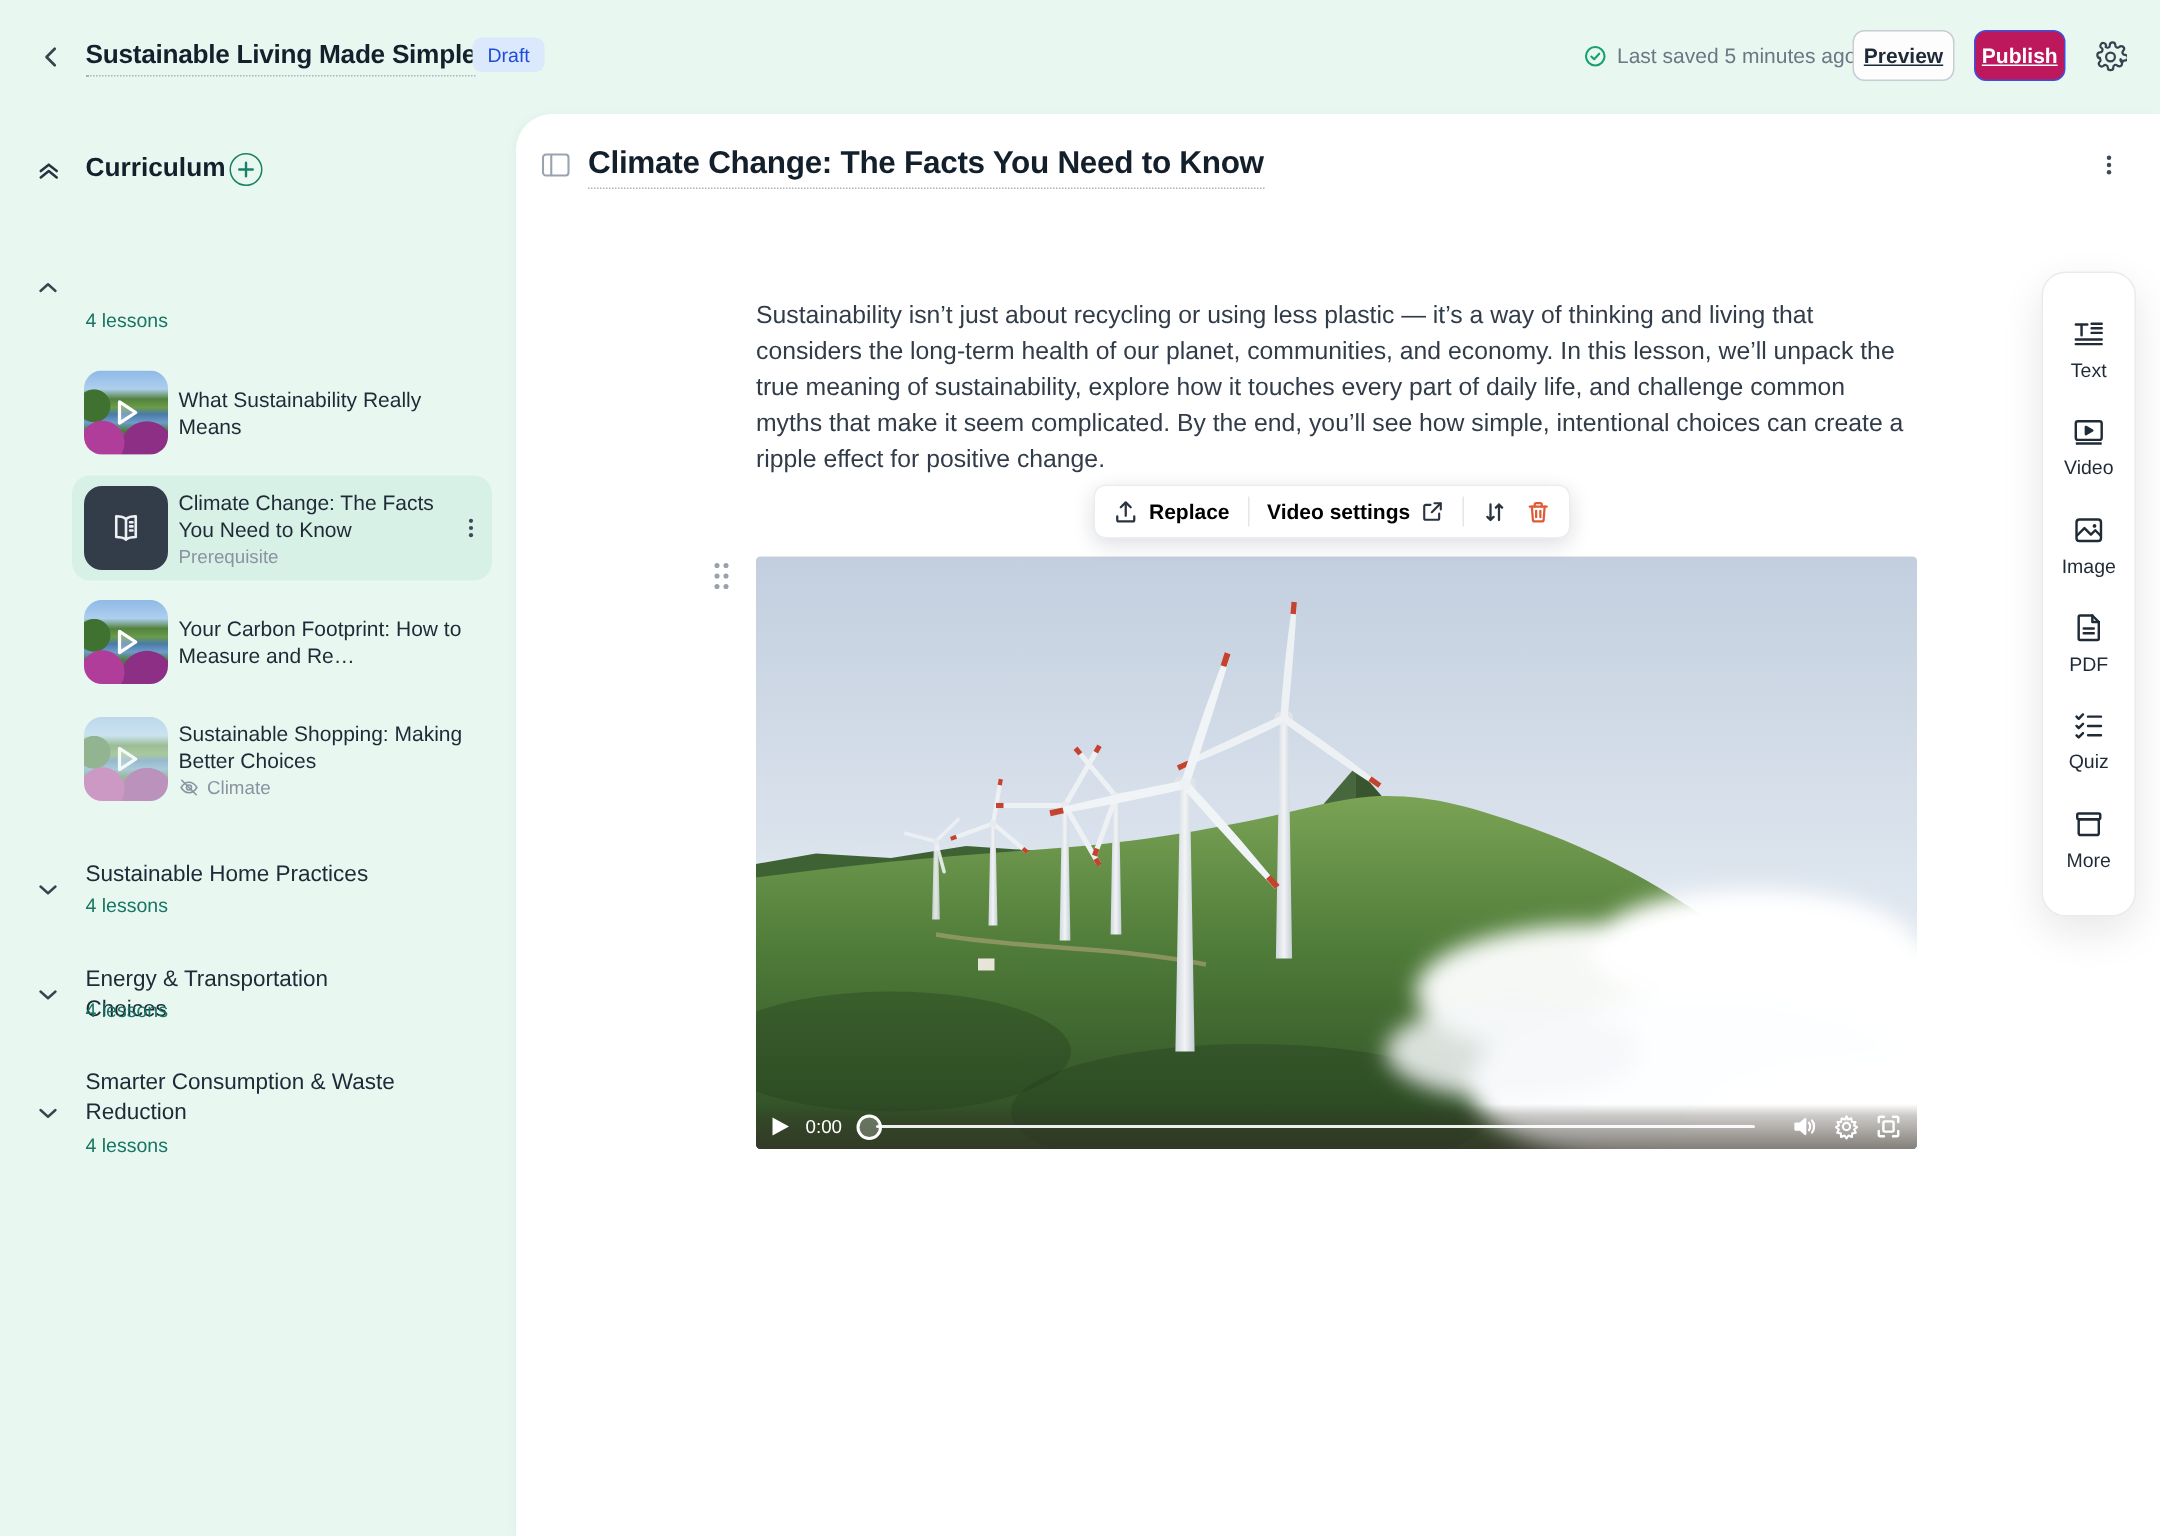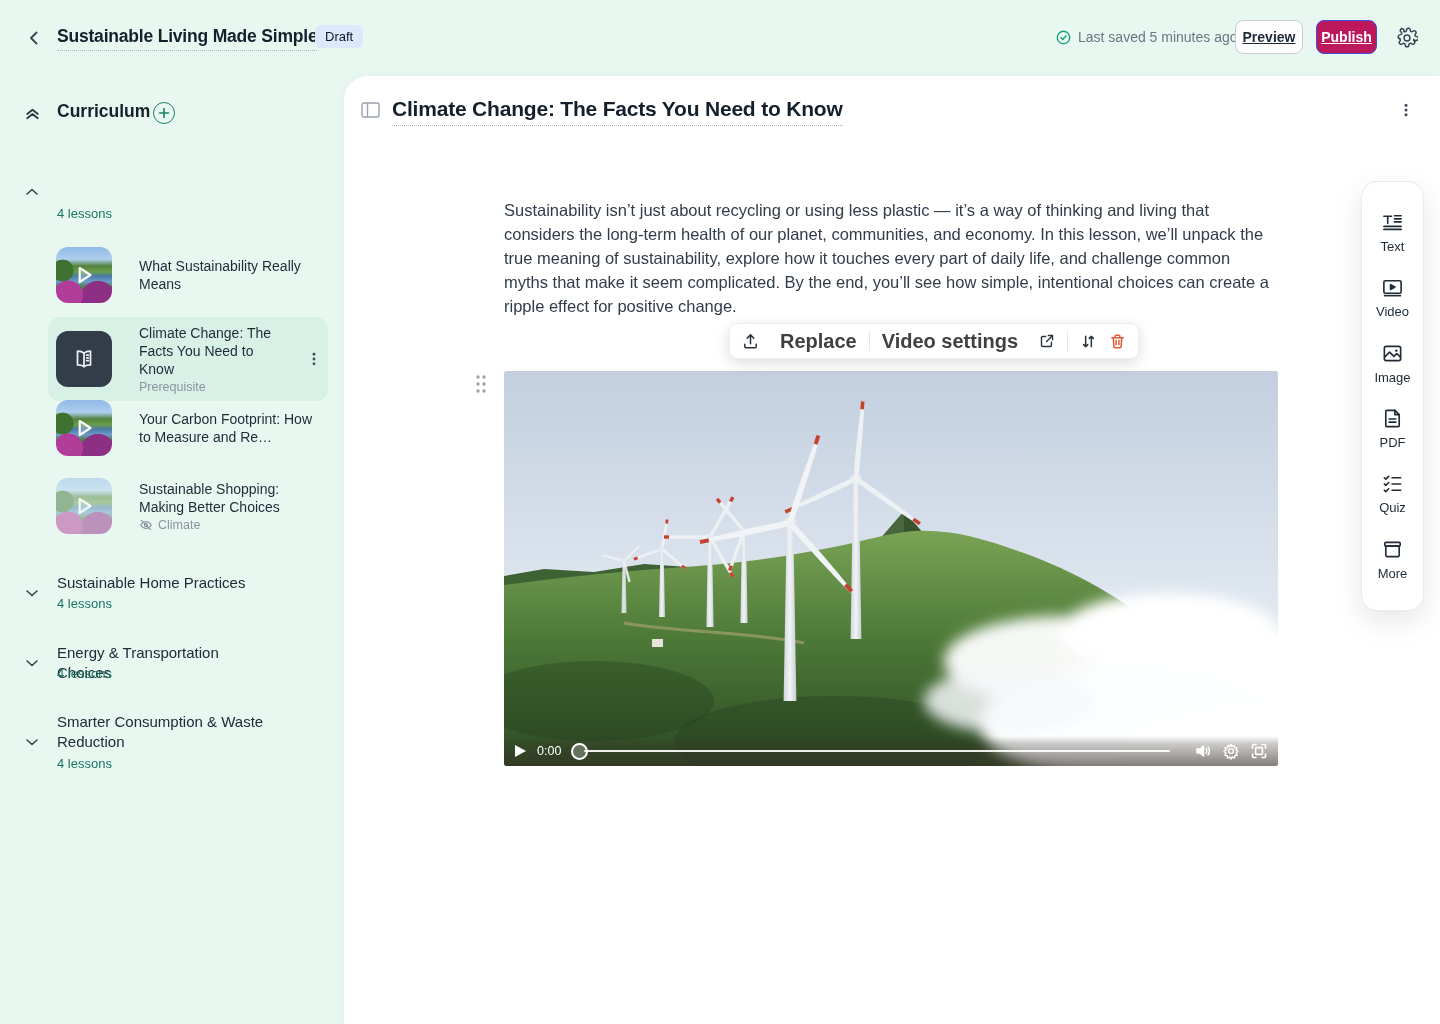--- a/index.html
+++ b/index.html
@@ -9,36 +9,36 @@
     background:#e8f8f1;
     color:#1c2733;
     position:relative;
   }
   svg { display:block; }
 
   
   .topbar { position:absolute; left:0; top:0; width:1440px; height:76px; display:flex; align-items:center; }
   .back-btn { position:absolute; left:24px; top:28px; width:20px; height:20px; cursor:pointer; color:#39434f; }
   .course-title { position:absolute; left:57px; top:26px; font-size:17.5px; font-weight:700; color:#15202d; letter-spacing:-.2px; border-bottom:1.5px dotted #aab3bc; padding-bottom:3px; cursor:text; }
-  .badge-draft { position:absolute; left:315px; top:25px; background:#dce8fb; color:#0f172a; font-size:13px; font-weight:500; padding:4px 10px; border-radius:6px; }
+  .badge-draft { position:absolute; left:315px; top:25px; background:#dce8fb; color:#1d4ed8; font-size:13px; font-weight:500; padding:4px 10px; border-radius:6px; }
   .save-status { position:absolute; left:1056px; top:29px; display:flex; align-items:center; gap:7px; color:#6d7683; font-size:14px; }
   .btn { border-radius:8px; font-size:14px; font-weight:600; display:flex; align-items:center; justify-content:center; cursor:pointer;text-decoration:underline; }
   .btn-preview { position:absolute; left:1235px; top:20px; width:68px; height:34px; background:#fdfdfd; border:1px solid #c8cdd4; color:#1f2a37; }
   .btn-publish { position:absolute; left:1316px; top:20px; width:61px; height:34px; background:#be185d; border:1px solid #3b4fe0; color:#fff; }
   .gear-btn { position:absolute; left:1396px; top:27px; width:22px; height:22px; color:#39434f; cursor:pointer; }
 
   
   .sidebar { position:absolute; left:0; top:76px; width:344px; height:948px; }
   .collapse-all { position:absolute; left:24px; top:29px; width:17px; height:17px; color:#2a3440; cursor:pointer; }
   .curriculum-title { position:absolute; left:57px; top:25px; font-size:17.5px; font-weight:700; color:#15202d; }
   .add-section { position:absolute; left:153px; top:26px; width:22px; height:22px; border:1.4px solid #1c8066; border-radius:50%; color:#1c8066; display:flex; align-items:center; justify-content:center; cursor:pointer; }
   .sec-chevron { position:absolute; width:16px; height:16px; color:#3a4450; cursor:pointer; }
   .sec-title { position:absolute; left:57px; width:210px; font-size:15px; font-weight:500; color:#202b38; line-height:20px; cursor:pointer; }
   .sec-count { position:absolute; left:57px; font-size:13px; color:#177561; }
-  .lesson-row { position:absolute; left:48px; width:280px; display:flex; align-items:center; gap:27px; padding:7px 6px 7px 8px; border-radius:12px; cursor:pointer; }
+  .lesson-row { position:absolute; left:48px; width:280px; display:flex; align-items:center; gap:7px; padding:7px 6px 7px 8px; border-radius:12px; cursor:pointer; }
   .lesson-row.selected { background:#d8f1e7; }
   .thumb { width:56px; height:56px; border-radius:12px; position:relative; overflow:hidden; flex:none;
     background:
       radial-gradient(circle at 22% 86%, #b13d9b 0 22%, transparent 23%),
       radial-gradient(circle at 75% 92%, #8e2f86 0 26%, transparent 27%),
       radial-gradient(circle at 12% 42%, #3f7231 0 18%, transparent 19%),
       linear-gradient(180deg, #8fb9e6 0%, #aecfee 22%, #53823e 34%, #6b9c49 44%, #4a7ba8 52%, #6d9cc9 62%, #4d7c3a 72%, #933f90 82%, #7c2f7f 100%);
   }
   .thumb .play-ov { position:absolute; left:50%; top:50%; transform:translate(-50%,-50%); }
   .thumb.dimmed { opacity:.5; }
@@ -50,21 +50,21 @@
 
   
   .main-card { position:absolute; left:344px; top:76px; width:1096px; height:948px; background:#ffffff; border-top-left-radius:24px; box-shadow:-2px 0 6px rgba(15,40,30,.03); }
   .panel-icon { position:absolute; left:17px; top:26px; width:19px; height:16px; color:#9aa3af; cursor:pointer; }
   .lesson-heading { position:absolute; left:48px; top:21px; font-size:21px; font-weight:700; letter-spacing:-.2px; color:#141f2c; border-bottom:1.5px dotted #aab3bc; padding-bottom:4px; cursor:text; }
   .heading-kebab { position:absolute; left:1054px; top:26px; width:16px; height:16px; color:#3f4956; cursor:pointer; }
   .lesson-paragraph { position:absolute; left:160px; top:122px; width:772px; font-size:16.5px; line-height:24px; color:#323c49; cursor:text; }
 
   
   .block-toolbar { position:absolute; left:385px; top:247px; height:36px; background:#fff; border:1px solid #ecedef; border-radius:8px; box-shadow:0 4px 14px rgba(16,24,40,.14); display:flex; align-items:center; padding:0 12px; gap:12px; z-index:5; }
-  .bt-item { display:flex; align-items:center; gap:21px; font-size:20px; font-weight:600; color:#404040; cursor:pointer; }
+  .bt-item { display:flex; align-items:center; gap:7px; font-size:14px; font-weight:600; color:#000000; cursor:pointer; }
   .bt-divider { width:1px; height:20px; background:#e3e6ea; }
   .bt-icon { color:#2a3440; }
   .bt-trash { color:#df5b38; cursor:pointer; display:flex; }
 
   .drag-handle { position:absolute; left:130px; top:297px; width:14px; height:22px; color:#98a1ad; cursor:grab; }
 
   
   .video-box { position:absolute; left:160px; top:295px; width:774px; height:395px; border-radius:3px; overflow:hidden; background:#cfd9e4; cursor:pointer; }
   .video-controls { position:absolute; left:0; bottom:0; width:100%; height:30px; display:flex; align-items:center; background:linear-gradient(to top, rgba(55,48,40,.62), rgba(55,48,40,.25) 75%, rgba(55,48,40,0)); padding:0 10px; color:#fff; }
   .vc-play { width:13px; height:14px; margin-right:10px; cursor:pointer; flex:none; }

